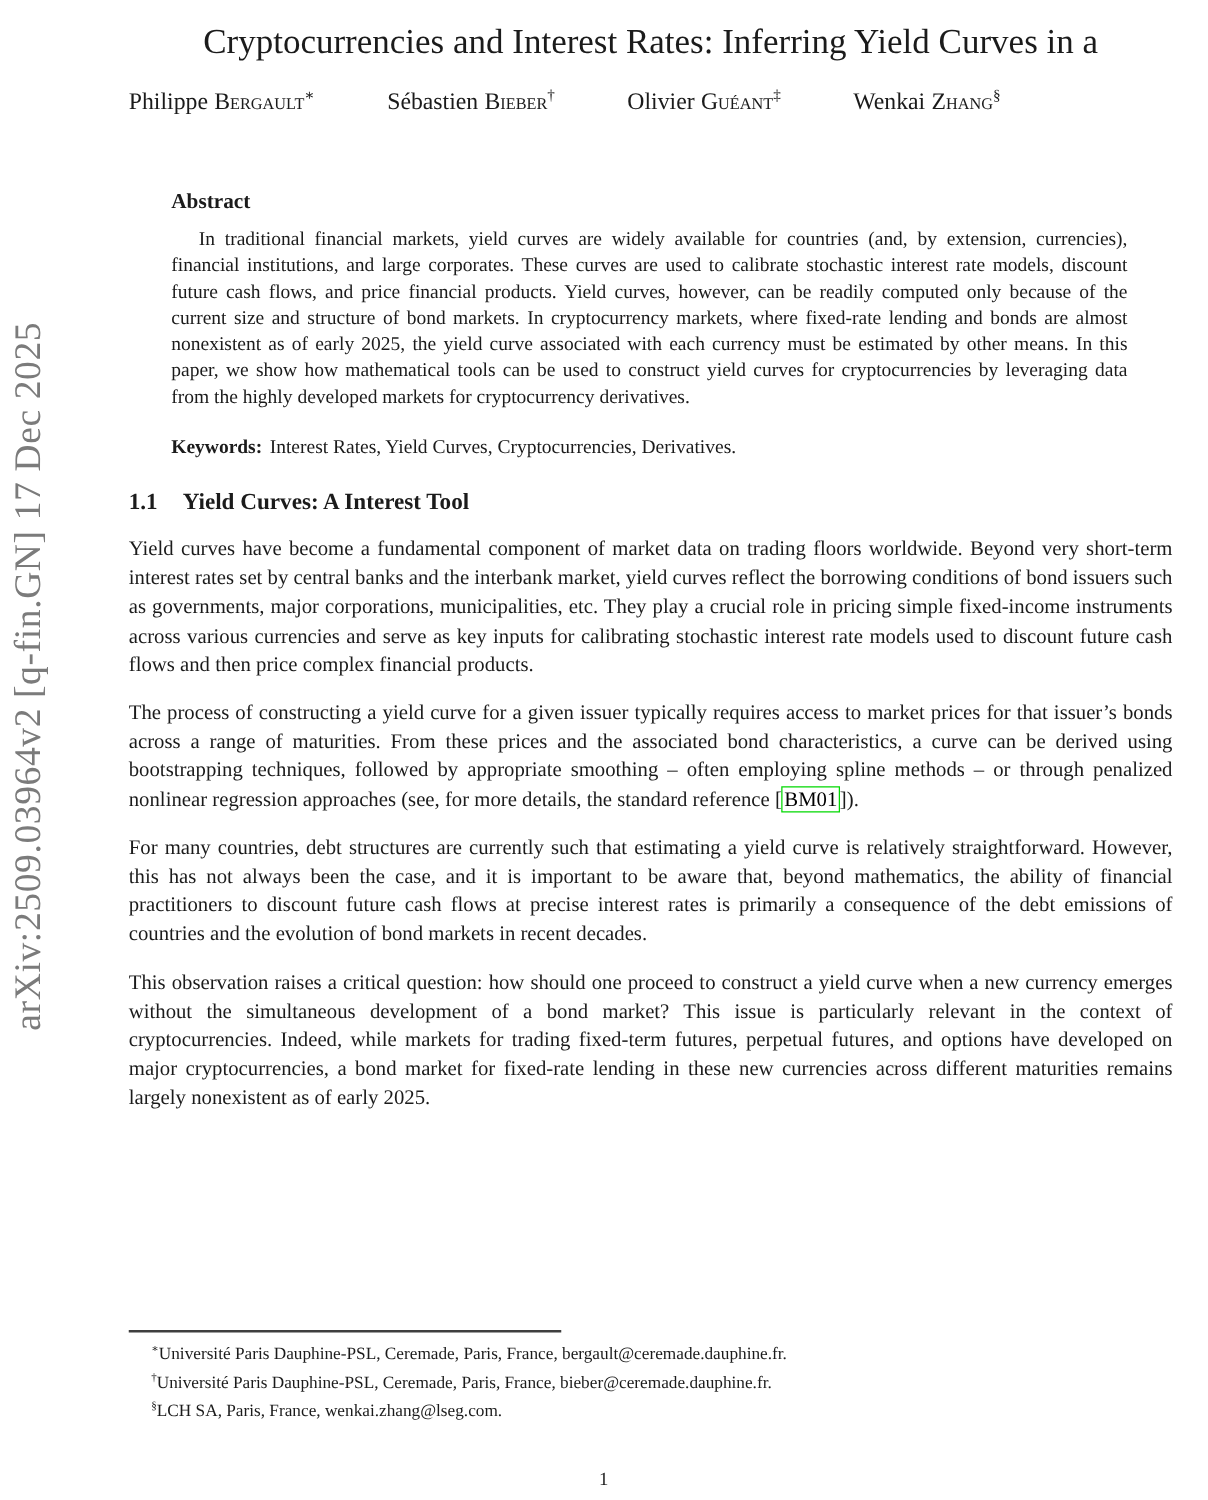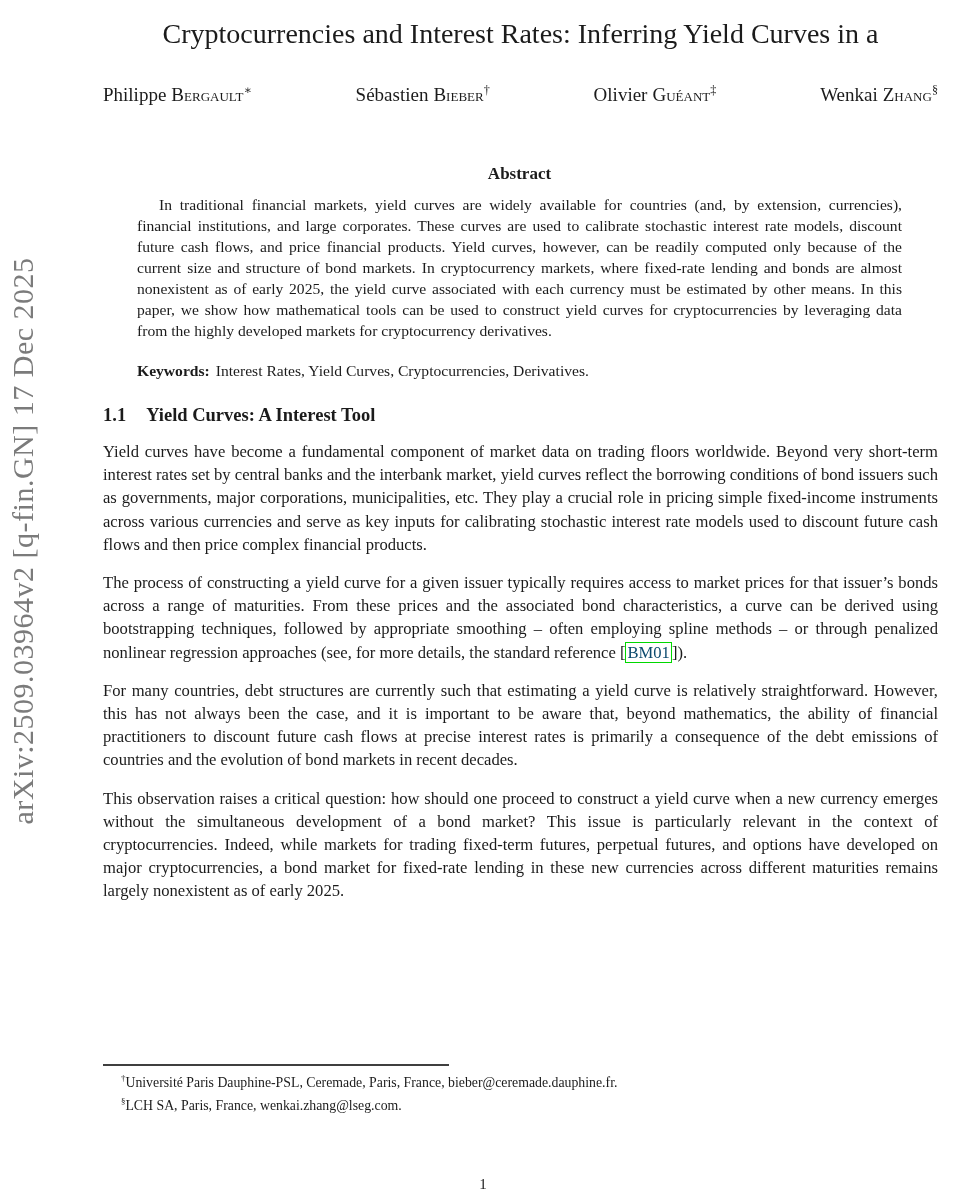--- a/index.html
+++ b/index.html
@@ -24,47 +24,47 @@
     transform-origin: 0 0;
     font-size: 30px;
     letter-spacing: 0.5px;
     color: #7b7b7b;
     text-align: center;
     white-space: nowrap;
   }
   .content { margin: 0 28px 0 103px; width: 835px; }
   .title { text-align: center; font-size: 28px; line-height: 40px; padding-top: 14px; font-weight: normal; }
   .authors {
-    display: flex; justify-content: space-between; gap: 84px;
-    margin-top: 30px; font-size: 19px; white-space: nowrap;
+    display: flex; justify-content: flex-start; gap: 58px;
+    margin-top: 17px; font-size: 19px; white-space: nowrap;
   }
   .author .given { margin-right: 5px; }
   .sc { font-variant: small-caps; }
   .mark { font-size: 64%; vertical-align: super; line-height: 0; }
   .abstract { margin: 58px 36px 0 34px; }
-  .abstract-heading { text-align: center; font-weight: bold; font-size: 17px; }
+  .abstract-heading { text-align: left; font-weight: bold; font-size: 17px; }
   .abstract-text {
     margin-top: 10px; font-size: 15.6px; line-height: 21px;
     text-align: justify; text-indent: 22px;
   }
   .keywords { margin: 21px 36px 0 34px; font-size: 15.6px; }
   .keywords .kw-label { font-weight: bold; margin-right: 6px; }
   .sec-heading { font-size: 23.5px; font-weight: bold; margin-top: 33px; }
   .sec-heading .secnum { margin-right: 27px; }
   .subsec-heading { font-size: 18.5px; font-weight: bold; margin-top: 25px; }
   .subsec-heading .secnum { margin-right: 20px; }
   .body-par {
     font-size: 16.6px; line-height: 23.2px;
     text-align: justify; margin-top: 15px;
   }
   .subsec-heading + .body-par { margin-top: 14px; }
   .cite {
     border: 1.5px solid #00d800;
     padding: 0 1px;
-    color: #0c4a6e;
+    color: #000000;
     text-decoration: none;
     cursor: pointer;
   }
   .footnote-area { position: absolute; left: 103px; top: 1064px; width: 835px; }
   .footnote-rule { width: 346px; height: 2px; background: #3f3f3f; margin-bottom: 5px; }
   .footnote { font-size: 13.8px; line-height: 23px; text-indent: 18px; }
   .page-number {
     position: absolute; top: 1176px; left: 0;
     width: 966px; text-align: center; font-size: 15px;
   }
@@ -104,19 +104,20 @@
     <p class="body-par"><span>The process of constructing a yield curve for a given issuer typically requires access to market prices for that issuer’s bonds across a range of maturities. From these prices and the associated bond characteristics, a curve can be derived using bootstrapping techniques, followed by appropriate smoothing – often employing spline methods – or through penalized nonlinear regression approaches (see, for more details, the standard reference [</span><a class="cite">BM01</a><span>]).</span></p>
 
     <p class="body-par">For many countries, debt structures are currently such that estimating a yield curve is relatively straightforward. However, this has not always been the case, and it is important to be aware that, beyond mathematics, the ability of financial practitioners to discount future cash flows at precise interest rates is primarily a consequence of the debt emissions of countries and the evolution of bond markets in recent decades.</p>
 
     <p class="body-par">This observation raises a critical question: how should one proceed to construct a yield curve when a new currency emerges without the simultaneous development of a bond market? This issue is particularly relevant in the context of cryptocurrencies. Indeed, while markets for trading fixed-term futures, perpetual futures, and options have developed on major cryptocurrencies, a bond market for fixed-rate lending in these new currencies across different maturities remains largely nonexistent as of early 2025.</p>
 
   </div>
 
   <div class="footnote-area">
     <div class="footnote-rule"></div>
+    <p class="footnote"><span class="mark">∗</span><span>Université Paris Dauphine-PSL, Ceremade, Paris, France, bergault@ceremade.dauphine.fr.</span></p>
     <p class="footnote"><span class="mark">†</span><span>Université Paris Dauphine-PSL, Ceremade, Paris, France, bieber@ceremade.dauphine.fr.</span></p>
     <p class="footnote"><span class="mark">§</span><span>LCH SA, Paris, France, wenkai.zhang@lseg.com.</span></p>
   </div>
 
   <div class="page-number">1</div>
 
 </div>
 
 </body></html>

